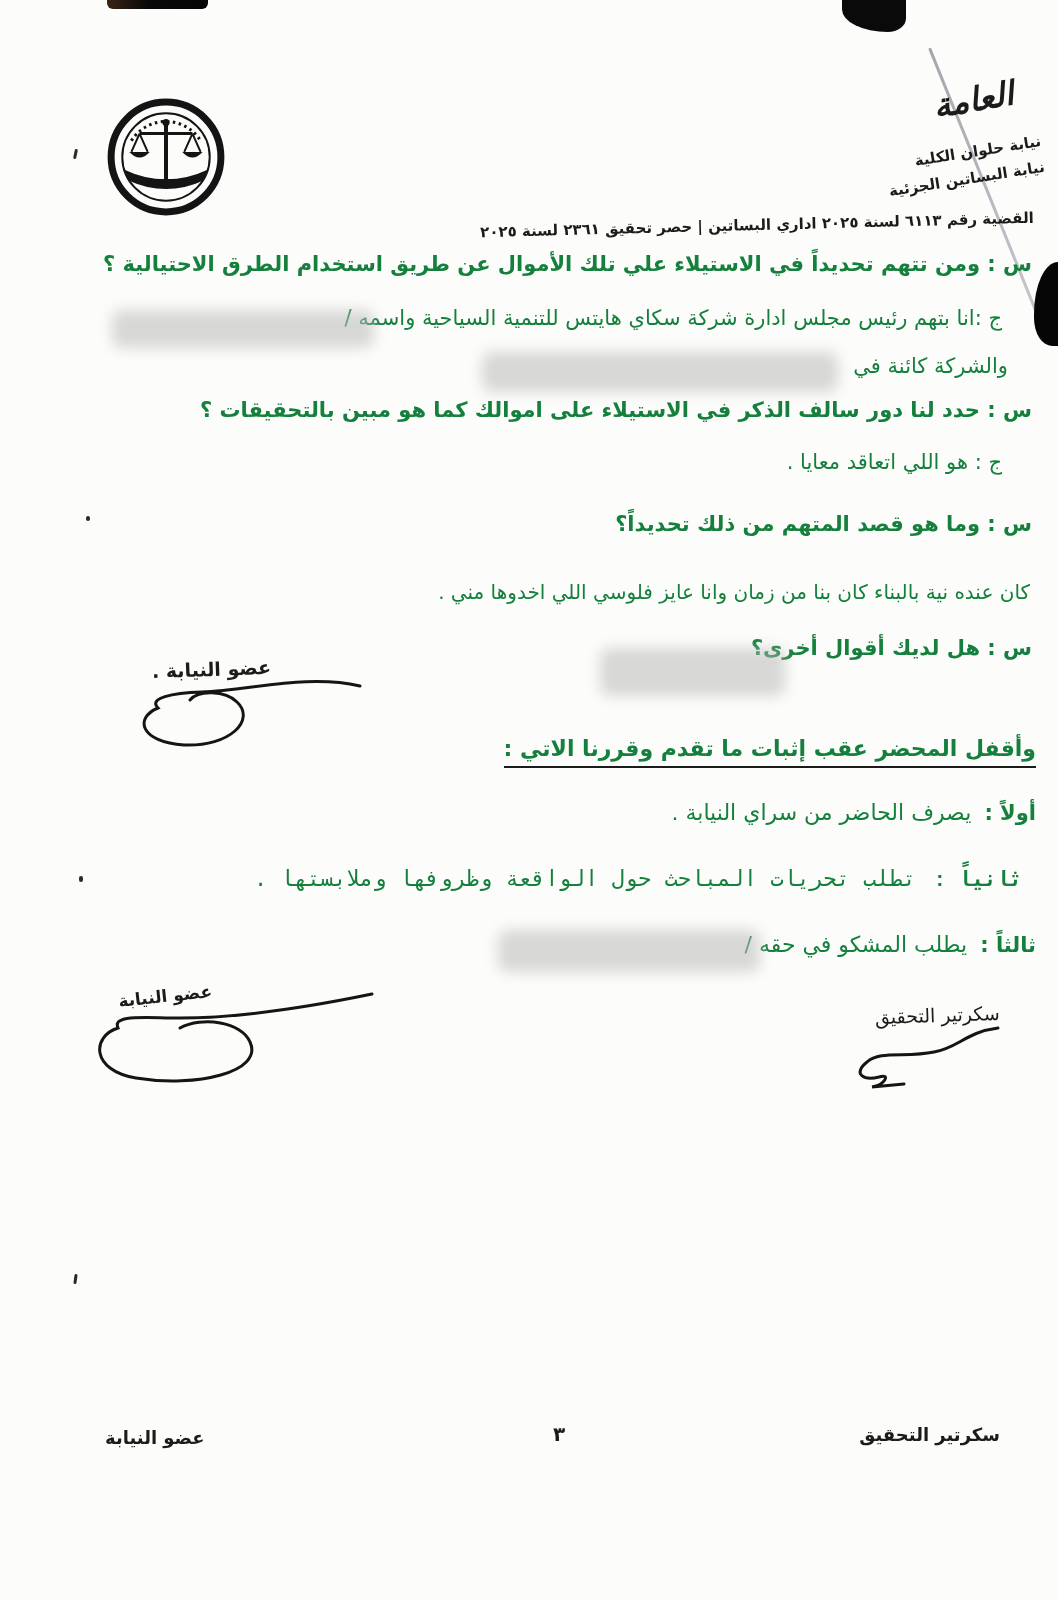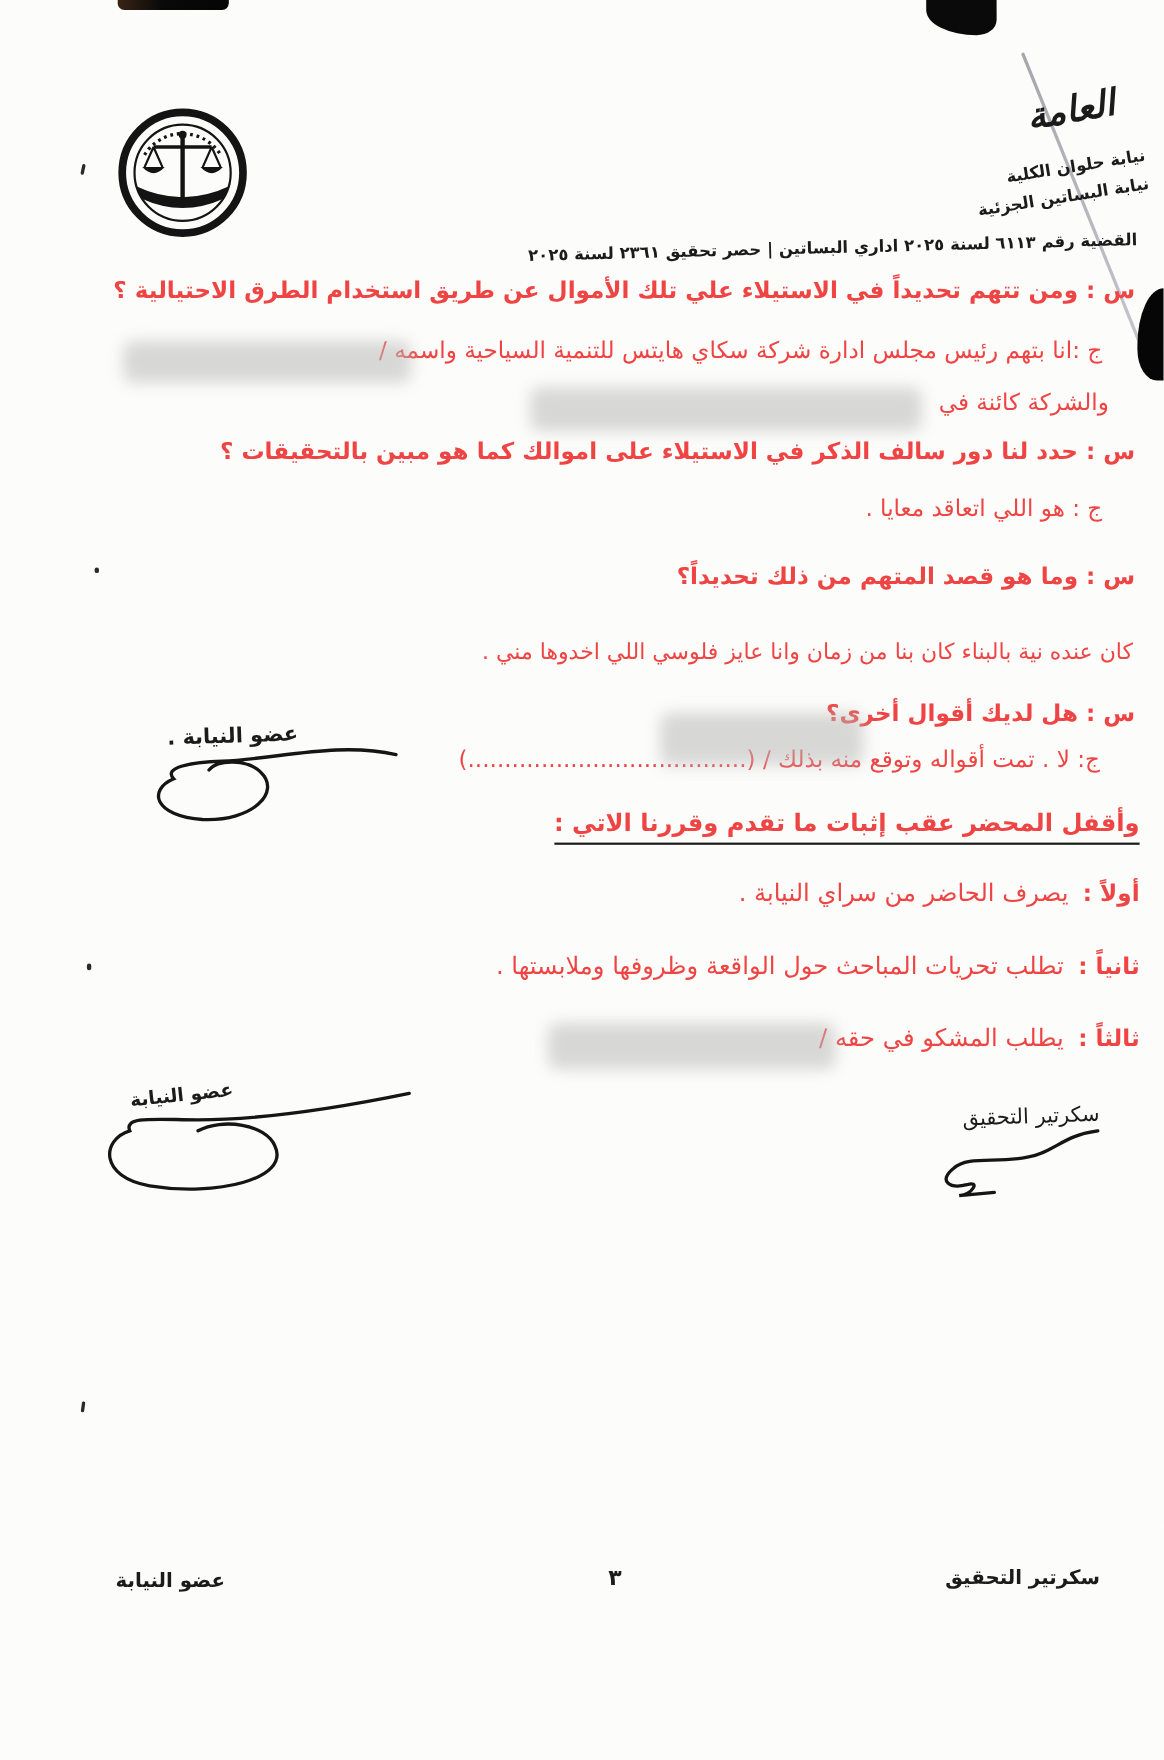--- a/index.html
+++ b/index.html
@@ -1,21 +1,21 @@
 <!DOCTYPE html>
 <html lang="ar"><head>
 <meta charset="utf-8">
 <style>
   html,body{margin:0;padding:0;background:#ffffff;}
   .page{
     position:relative;width:1058px;height:1600px;margin:0 auto;
     background:#fcfcfa;overflow:hidden;
     font-family:"DejaVu Sans","Liberation Sans",sans-serif;color:#1b1b1b;
   }
-  .line{position:absolute;direction:rtl;white-space:nowrap;color:#ef4444;}
+  .line{position:absolute;direction:rtl;white-space:nowrap;color:#15803d;}
   .q{font-weight:700;font-size:21px;}
   .a{font-weight:400;font-size:21px;}
   .closing{font-weight:700;font-size:22px;border-bottom:2px solid #1b1b1b;padding-bottom:5px;}
   .clause .lbl{font-weight:700;font-size:21px;text-align:center;}
   .clause .txt{font-weight:500;font-size:22px;margin-right:8px;}
   .hdr-callig{position:absolute;direction:rtl;font-size:33px;font-weight:700;font-style:italic;transform:rotate(-10deg);}
   .hdr-office{position:absolute;direction:rtl;font-size:15px;font-weight:700;transform:rotate(-9deg);}
   .case-line{position:absolute;direction:rtl;font-size:15px;font-weight:700;transform:rotate(-1.5deg);white-space:nowrap;}
   .blur{position:absolute;background:#b9b9b9;filter:blur(7px);opacity:.55;border-radius:9px;}
   .sig-label{position:absolute;direction:rtl;white-space:nowrap;font-weight:700;}
@@ -76,35 +76,34 @@
   <div class="blur" style="left:112px;top:310px;width:262px;height:38px;"></div>
   <div class="blur" style="left:482px;top:352px;width:356px;height:40px;"></div>
 
   <div class="line q" style="right:26px;top:398px;">س : حدد لنا دور سالف الذكر في الاستيلاء على اموالك كما هو مبين بالتحقيقات ؟</div>
   <div class="line a" style="right:56px;top:450px;">ج : هو اللي اتعاقد معايا .</div>
 
   <div class="line q" style="right:26px;top:512px;">س : وما هو قصد المتهم من ذلك تحديداً؟</div>
   <div class="line a" style="right:28px;top:580px;font-size:20px;">كان عنده نية بالبناء كان بنا من زمان وانا عايز فلوسي اللي اخدوها مني .</div>
 
   <div class="line q" style="right:26px;top:636px;">س : هل لديك أقوال أخرى؟</div>
-  <div class="line a" style="right:58px;top:678px;letter-spacing:.5px;">ج: لا . تمت أقواله وتوقع منه بذلك / (......................................)</div>
   <div class="blur" style="left:600px;top:648px;width:185px;height:48px;"></div>
 
   <div class="sig-label" style="left:152px;top:658px;font-size:19px;transform:rotate(-2deg);">عضو النيابة .</div>
   <svg class="sig-svg" style="left:132px;top:646px;" width="232" height="108" viewBox="0 0 232 108">
     <path d="M228,40 C175,28 120,44 70,46 C40,47 16,52 26,62 C2,72 8,96 52,99 C98,101 124,74 105,56 C93,44 66,44 58,54" fill="none" stroke="#151515" stroke-width="3" stroke-linecap="round"></path>
   </svg>
 
   <div class="line closing" style="right:22px;top:736px;text-align:center;">وأقفل المحضر عقب إثبات ما تقدم وقررنا الاتي :</div>
 
   <div class="line clause" style="right:22px;top:800px;">
     <span class="lbl">أولاً :</span>
     <span class="txt">يصرف الحاضر من سراي النيابة .</span>
   </div>
-  <div class="line clause" style="right:22px;top:866px;">
+  <div class="line clause" style="right:36px;top:866px;font-family:Liberation Mono, monospace;">
     <span class="lbl">ثانياً :</span>
     <span class="txt">تطلب تحريات المباحث حول الواقعة وظروفها وملابستها .</span>
   </div>
   <div class="line clause" style="right:22px;top:932px;">
     <span class="lbl">ثالثاً :</span>
     <span class="txt">يطلب المشكو في حقه /</span>
   </div>
   <div class="blur" style="left:498px;top:930px;width:262px;height:42px;"></div>
 
   <div class="sig-label" style="right:58px;top:1004px;font-size:19px;font-weight:500;transform:rotate(-2deg);">سكرتير التحقيق</div>

